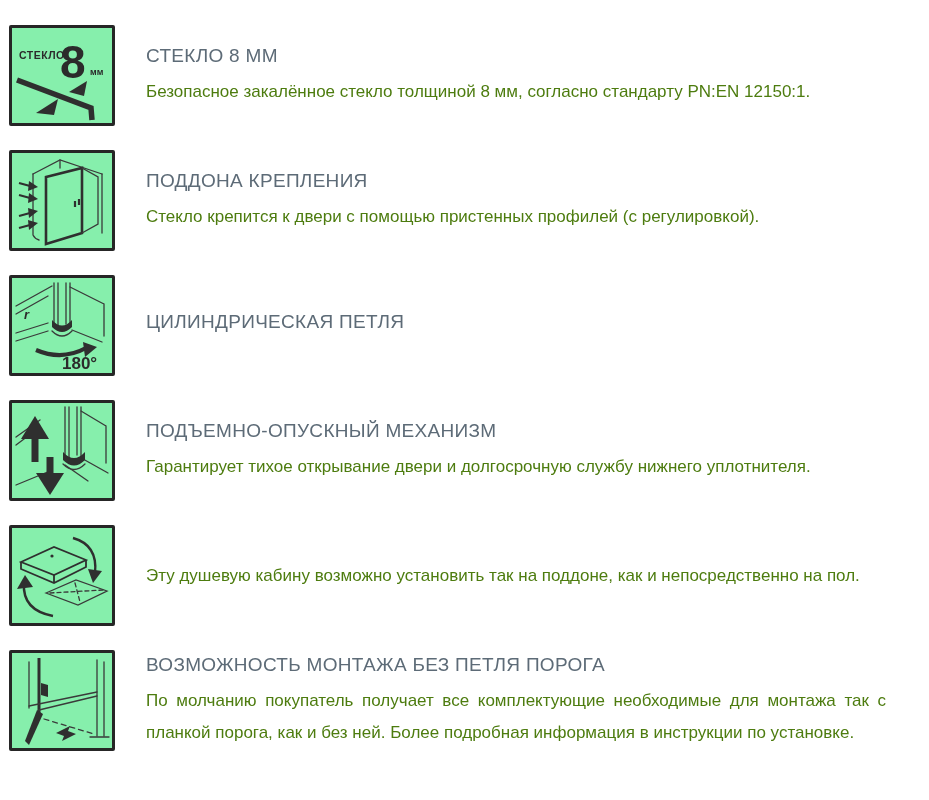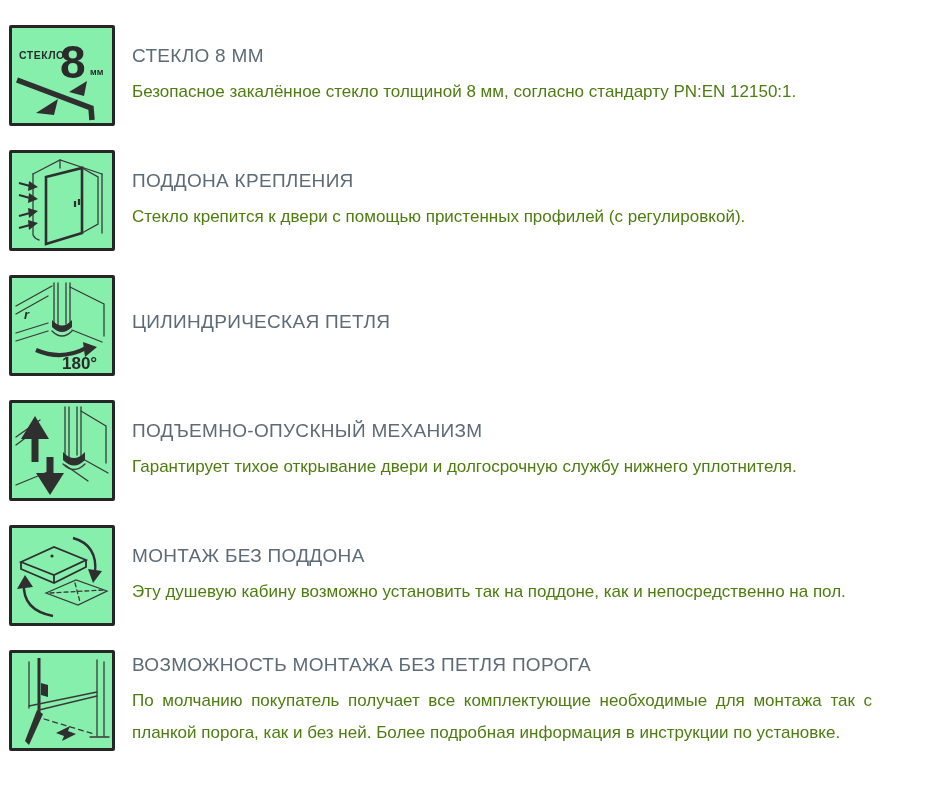--- a/index.html
+++ b/index.html
@@ -9,21 +9,21 @@
     background: #ffffff;
     font-family: "Liberation Sans", "DejaVu Sans", sans-serif;
   }
   .features { padding: 25px 14px 0 9px; }
   .feature { display: flex; align-items: center; margin-bottom: 24px; }
   .icon-box {
     width: 106px; height: 101px; flex: 0 0 auto;
     border: 3px solid #262626; border-radius: 2px; background: #86efac;
   }
   .icon-box svg { display: block; width: 100px; height: 95px; }
-  .feature-text { margin-left: 17px; flex: 1; max-width: 740px; }
+  .feature-text { margin-left: 31px; flex: 1; max-width: 740px; }
   .feature-title {
     font-size: 19px; line-height: 23px; color: #5d6b77;
     letter-spacing: 0.3px; margin: 0 0 9px 0; font-weight: 400;
   }
   .feature-desc {
     font-size: 17px; line-height: 32px; color: #4d7c0f;
     text-align: justify; margin: 0;
   }
   .ink { stroke: #3a3a3a; fill: none; stroke-width: 1.3; stroke-linecap: round; }
   .ink-thick { stroke: #2f2f2f; fill: none; }
@@ -127,21 +127,20 @@
         <path d="M61,10 Q86,17 83,45" class="ink-thick" stroke-width="2.4"></path>
         <polygon points="76,41 90,43 81,55" class="fill-ink"></polygon>
         <path d="M34,65 L64,52 L95,63 L66,77 Z" class="ink" stroke-width="1.1"></path>
         <path d="M38,65 L91,62" class="ink" stroke-width="1" stroke-dasharray="4,3"></path>
         <path d="M63,55 L68,74" class="ink" stroke-width="1" stroke-dasharray="4,3"></path>
         <path d="M41,88 Q10,82 12,55" class="ink-thick" stroke-width="2.4"></path>
         <polygon points="5,61 13,47 21,59" class="fill-ink"></polygon>
       </svg>
     </div>
     <div class="feature-text">
-      <h3 class="feature-title">МОНТАЖ БЕЗ ПОДДОНА</h3>
       <p class="feature-desc">Эту душевую кабину возможно установить так на поддоне, как и непосредственно на пол.</p>
     </div>
   </div>
 
   <div class="feature">
     <div class="icon-box">
       <svg viewBox="0 0 100 95">
         <path d="M17,9 V55" class="ink" stroke-width="1.2"></path>
         <path d="M27,5 V60" class="ink-thick" stroke-width="3"></path>
         <polygon points="25,57 31,61 17,92 13,88" class="fill-ink"></polygon>

